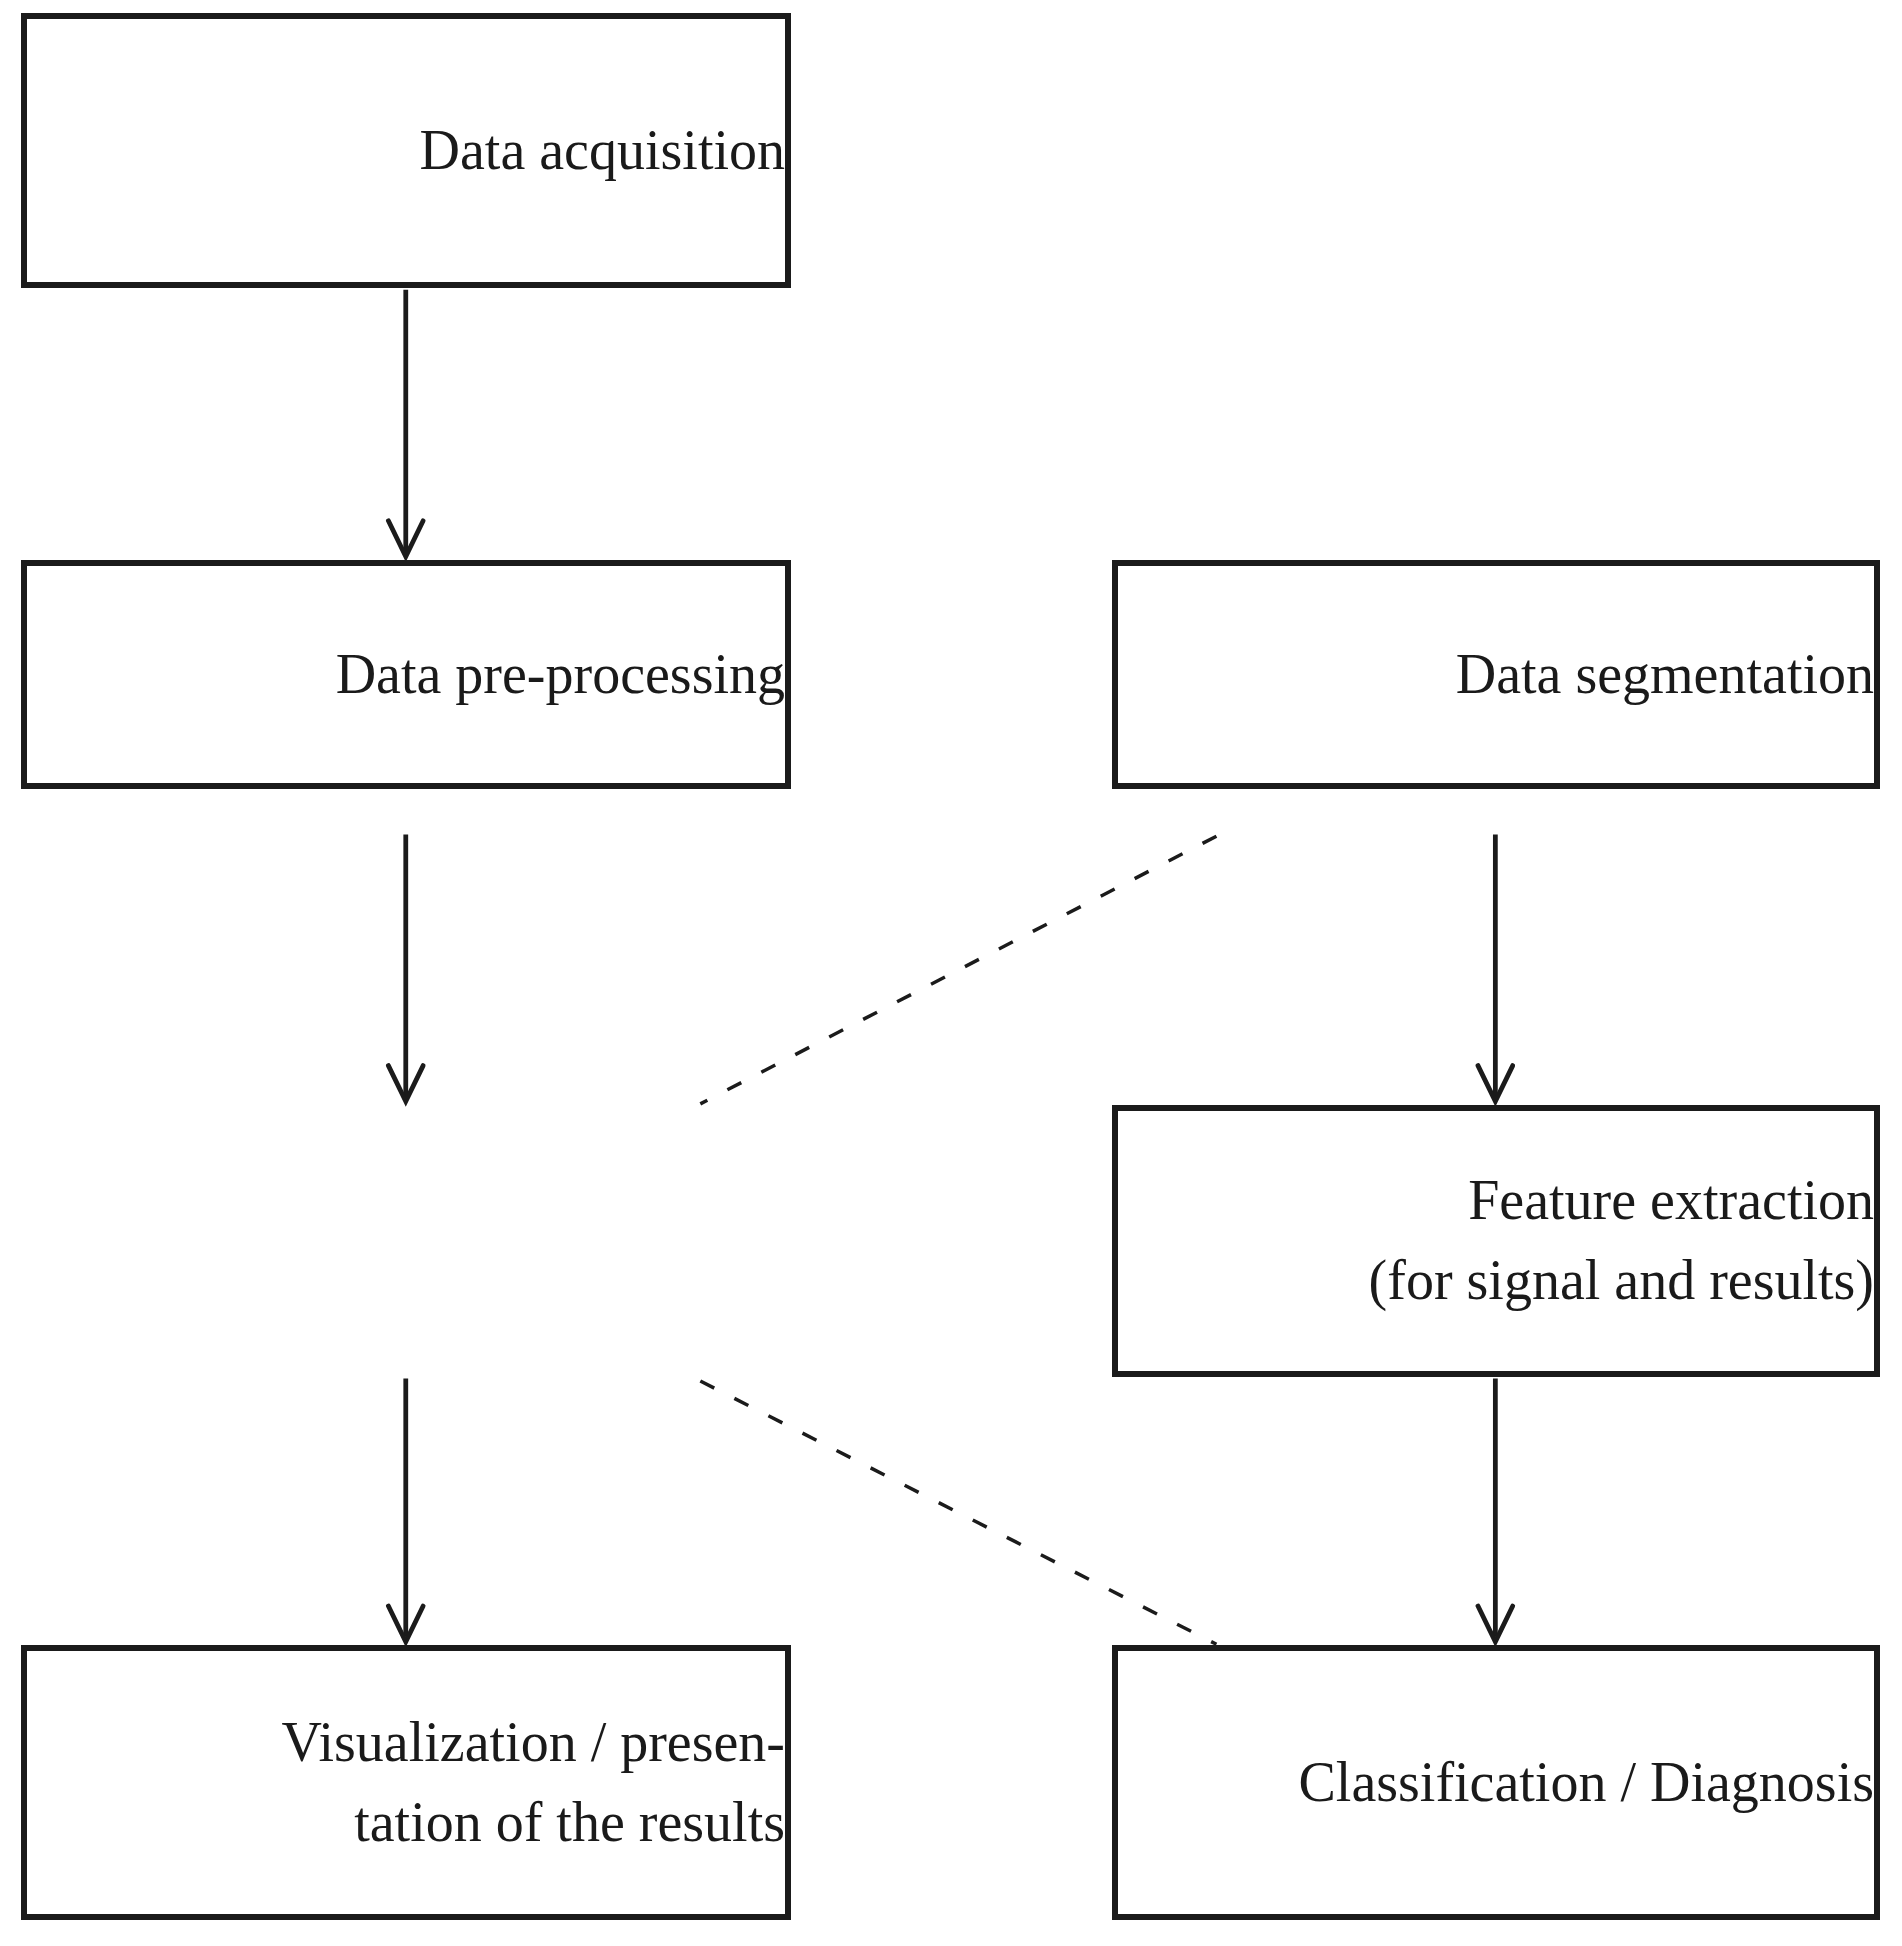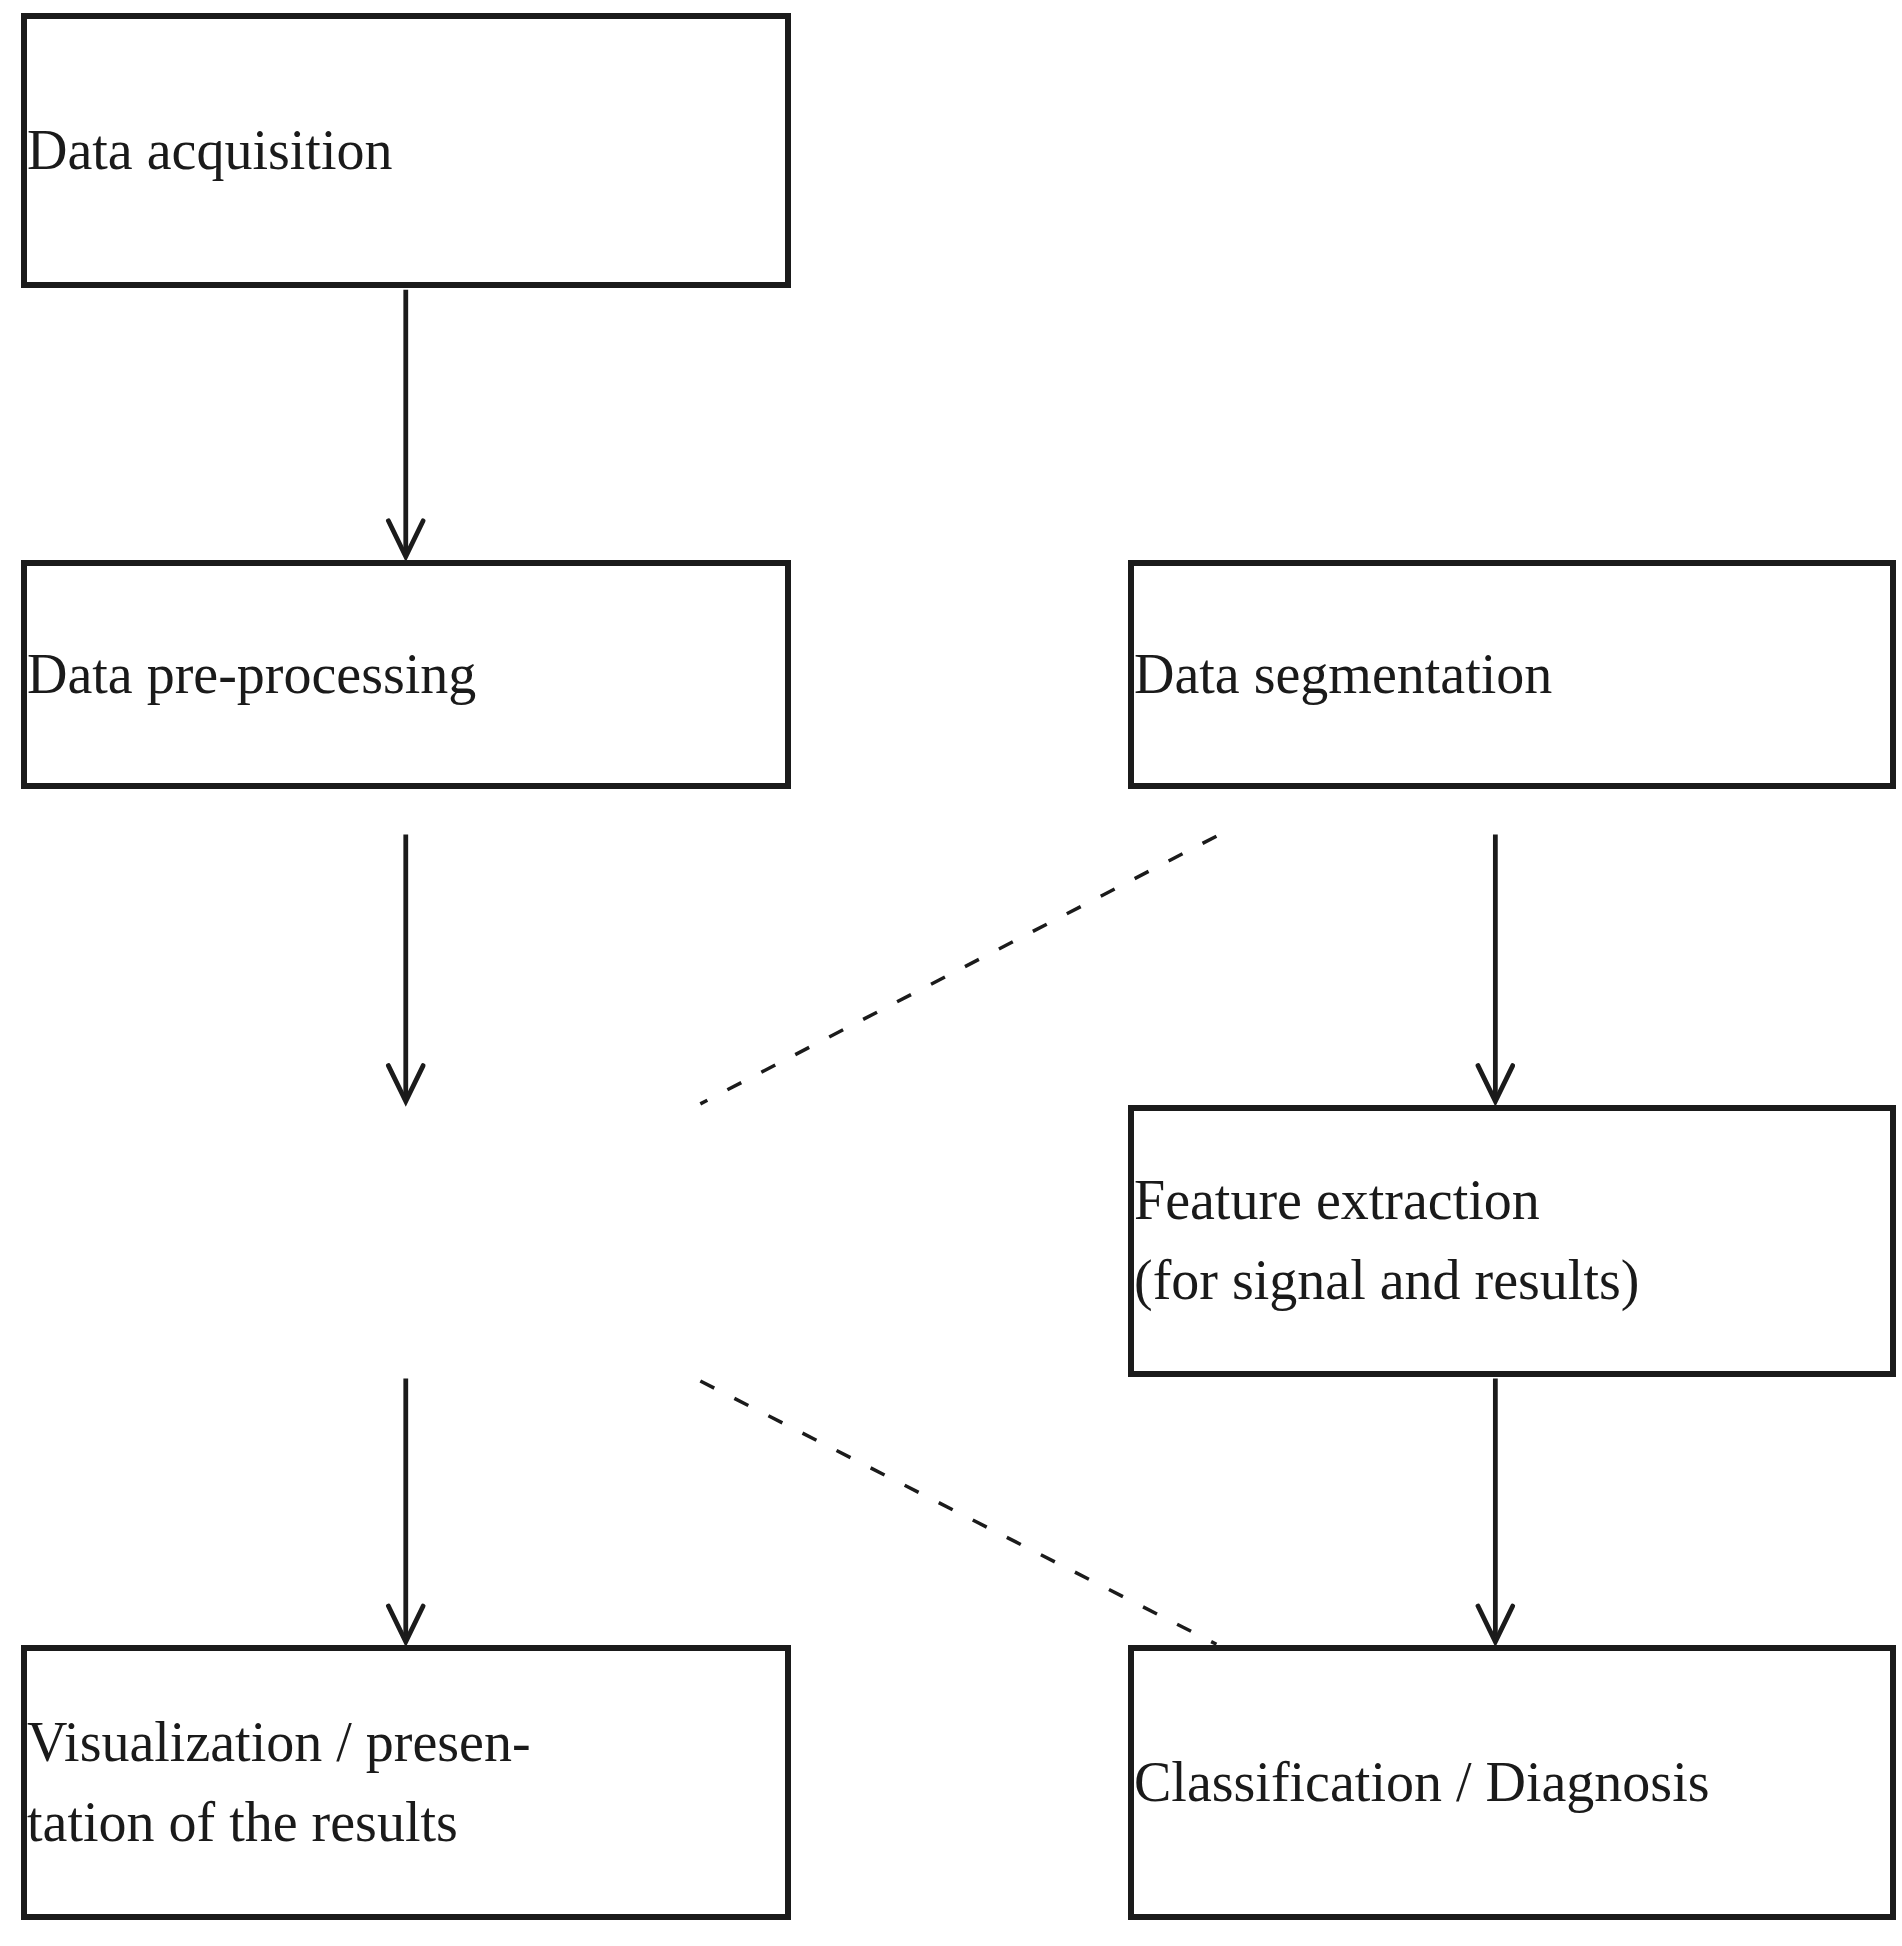--- a/index.html
+++ b/index.html
@@ -23,33 +23,33 @@
     width: 1902px;
     height: 1947px;
   }
   .node {
     position: absolute;
     box-sizing: border-box;
     border: 6px solid #1b1b1b;
     background: #ffffff;
     display: flex;
     flex-direction: column;
-    align-items: flex-start;
+    align-items: flex-end;
     justify-content: center;
     text-align: center;
     font-size: 56px;
     line-height: 1.42;
     color: #1a1a1a;
   }
   .node span { display: block; white-space: nowrap; }
 
   
   .col-left  { left: 21px;   width: 770px; }
   
-  .col-right { left: 1112px; width: 768px; margin-left: 16px; }
+  .col-right { left: 1112px; width: 768px; }
 
   .row1 { top: 13px;   height: 275px; }
   .row2 { top: 560px;  height: 229px; }
   .row3 { top: 1105px; height: 272px; }
   .row4 { top: 1645px; height: 275px; }
 
   .stroke {
     stroke: #1b1b1b;
     fill: none;
   }

